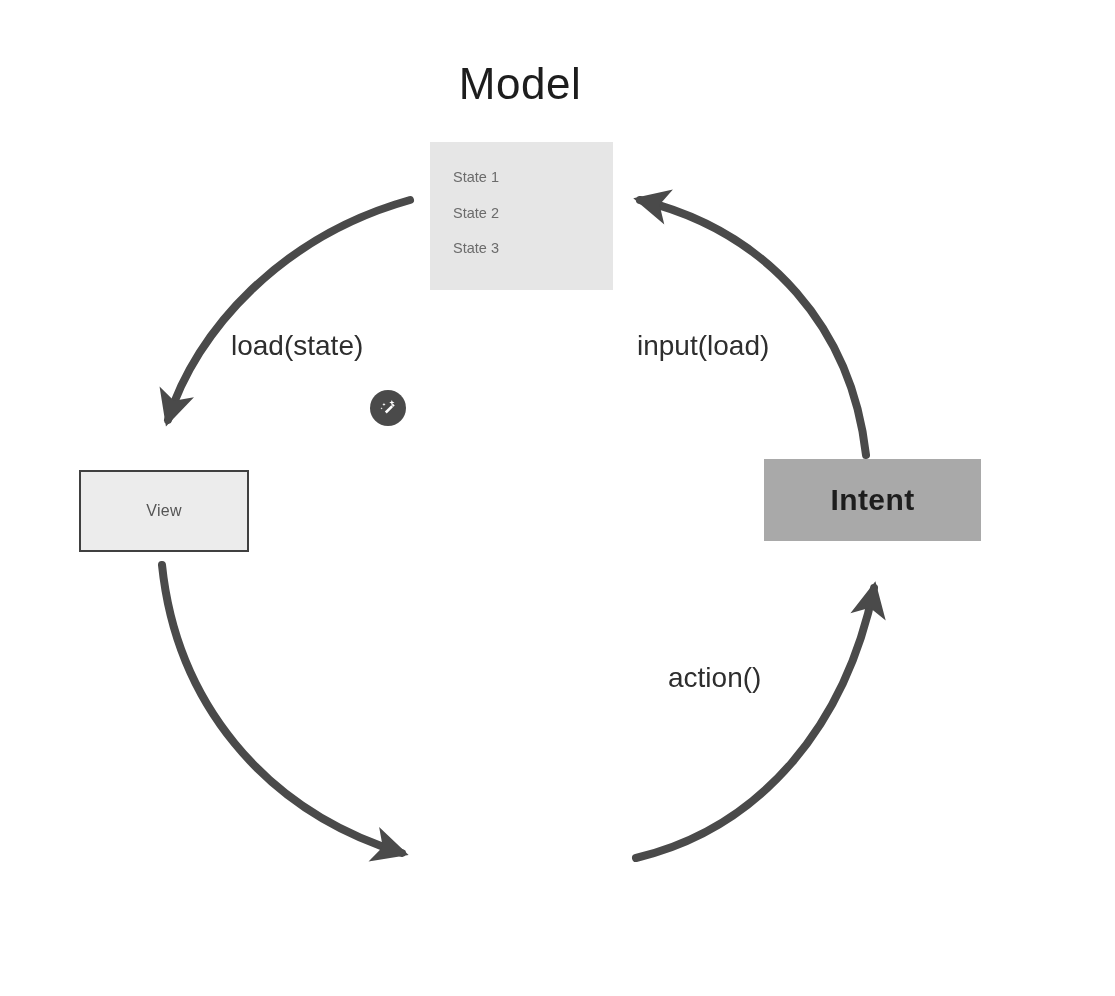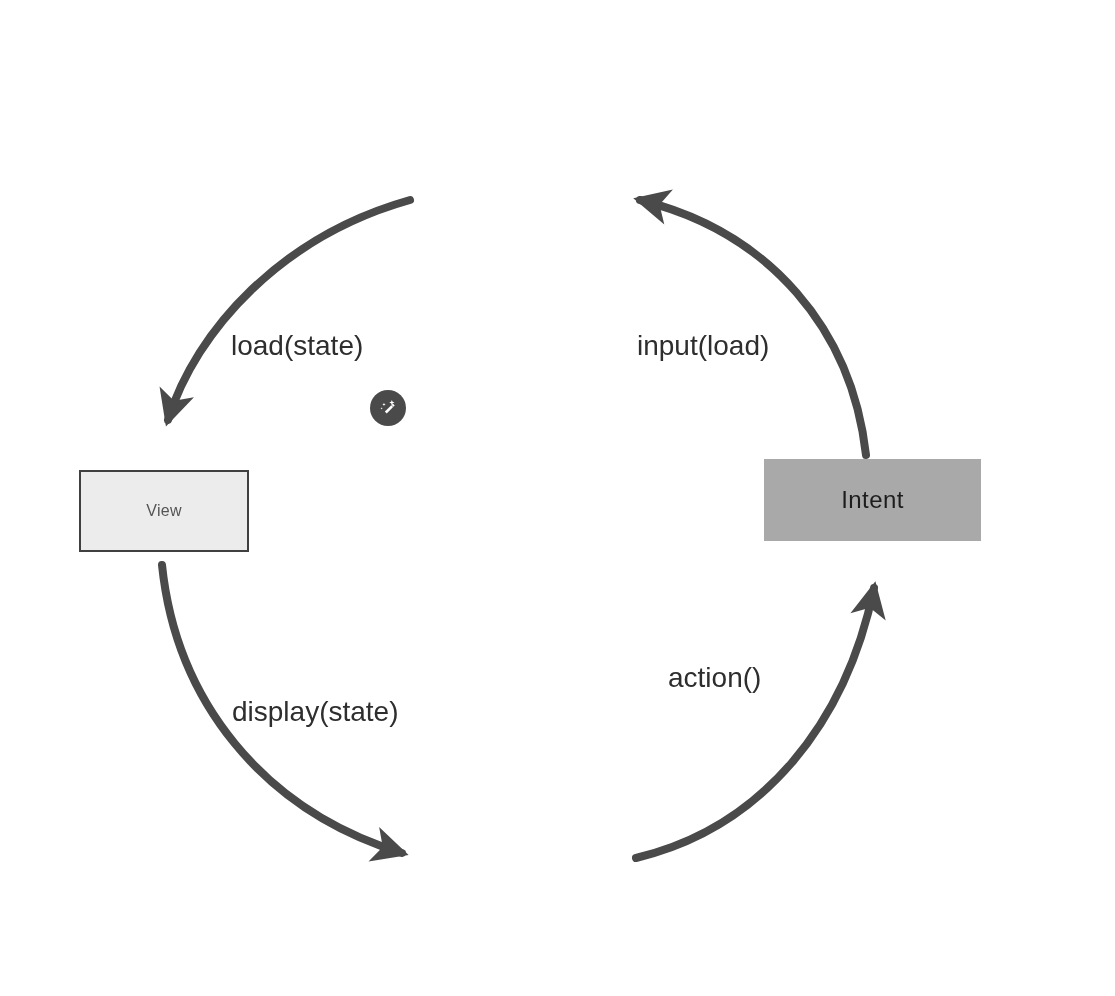--- a/index.html
+++ b/index.html
@@ -93,22 +93,22 @@
     top: 459px;
     width: 217px;
     height: 82px;
     background: #a9a9a9;
     display: flex;
     align-items: center;
     justify-content: center;
   }
   .intent-label {
     font-family: "Liberation Sans", sans-serif;
-    font-size: 24px;
-    font-weight: 400;
+    font-size: 30px;
+    font-weight: 700;
     color: #1d1d1d;
     letter-spacing: 0.4px;
   }
 
   
   .user-circle {
     position: absolute;
     left: 443px;
     top: 768px;
     width: 172px;
@@ -183,36 +183,41 @@
 
     <path d="M 866,455 C 852,330 770,232 640,200" fill="none" stroke="#4a4a4a" stroke-width="8" stroke-linecap="round" marker-end="url(#ah)"></path>
 
     <path d="M 410,200 C 282,236 196,330 168,420" fill="none" stroke="#4a4a4a" stroke-width="8" stroke-linecap="round" marker-end="url(#ah)"></path>
 
     <path d="M 162,565 C 176,700 262,810 402,853" fill="none" stroke="#4a4a4a" stroke-width="8" stroke-linecap="round" marker-end="url(#ah)"></path>
 
     <path d="M 636,858 C 762,828 846,724 874,588" fill="none" stroke="#4a4a4a" stroke-width="8" stroke-linecap="round" marker-end="url(#ah)"></path>
   </svg>
 
-
+  <div class="model-title">Model</div>
+
+  <div class="model-box">
+    <div class="state-item">State 1</div>
+    <div class="state-item">State 2</div>
+    <div class="state-item">State 3</div>
+  </div>
 
   <div class="view-box">
     <span class="view-label">View</span>
   </div>
 
   <div class="intent-box">
     <span class="intent-label">Intent</span>
   </div>
 
 
   <div class="edge-label edge-load">load(state)</div>
 
   <div class="edge-label edge-input">input(load)</div>
 
-  <div class="edge-label edge-display">display(state)</div>
 
   <div class="edge-label edge-action">action()</div>
 
   <div class="wand-badge">
     <svg width="22" height="22" viewBox="0 0 24 24">
 
       <path d="M8.6 15.9 L15.6 8.9 L17.6 10.9 L10.6 17.9 Z" fill="#ffffff"></path>
 
       <path d="M15.9 8.6 L17.9 10.6 L19.3 9.2 L17.3 7.2 Z" fill="#ffffff"></path>
 

